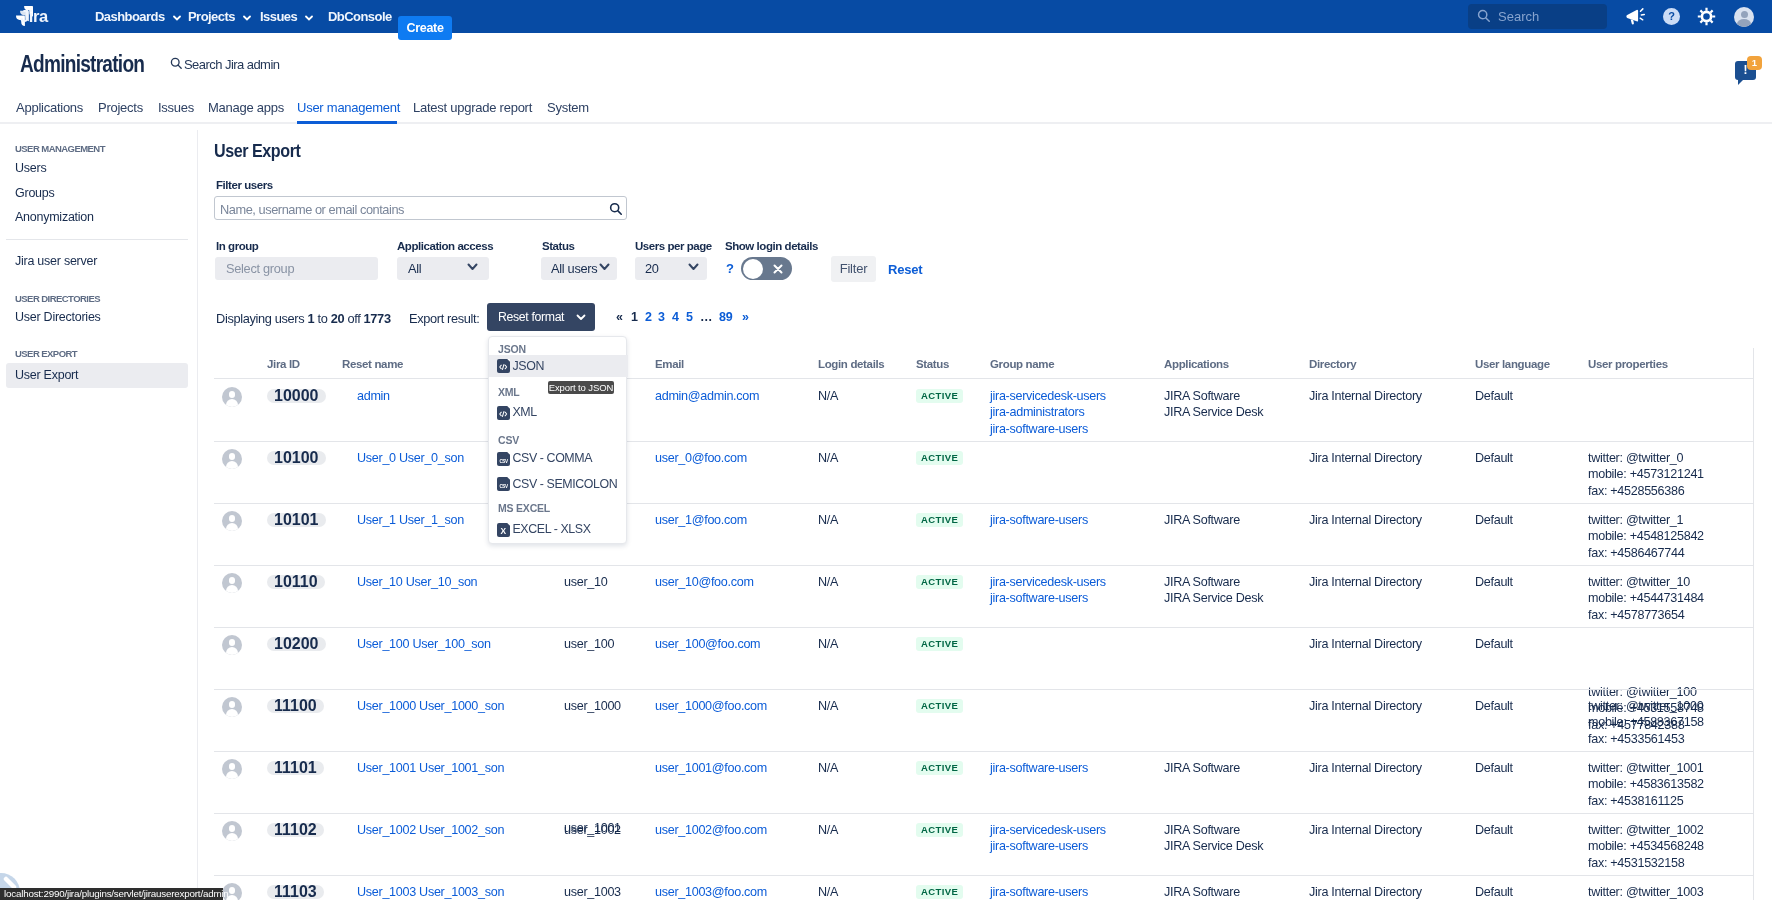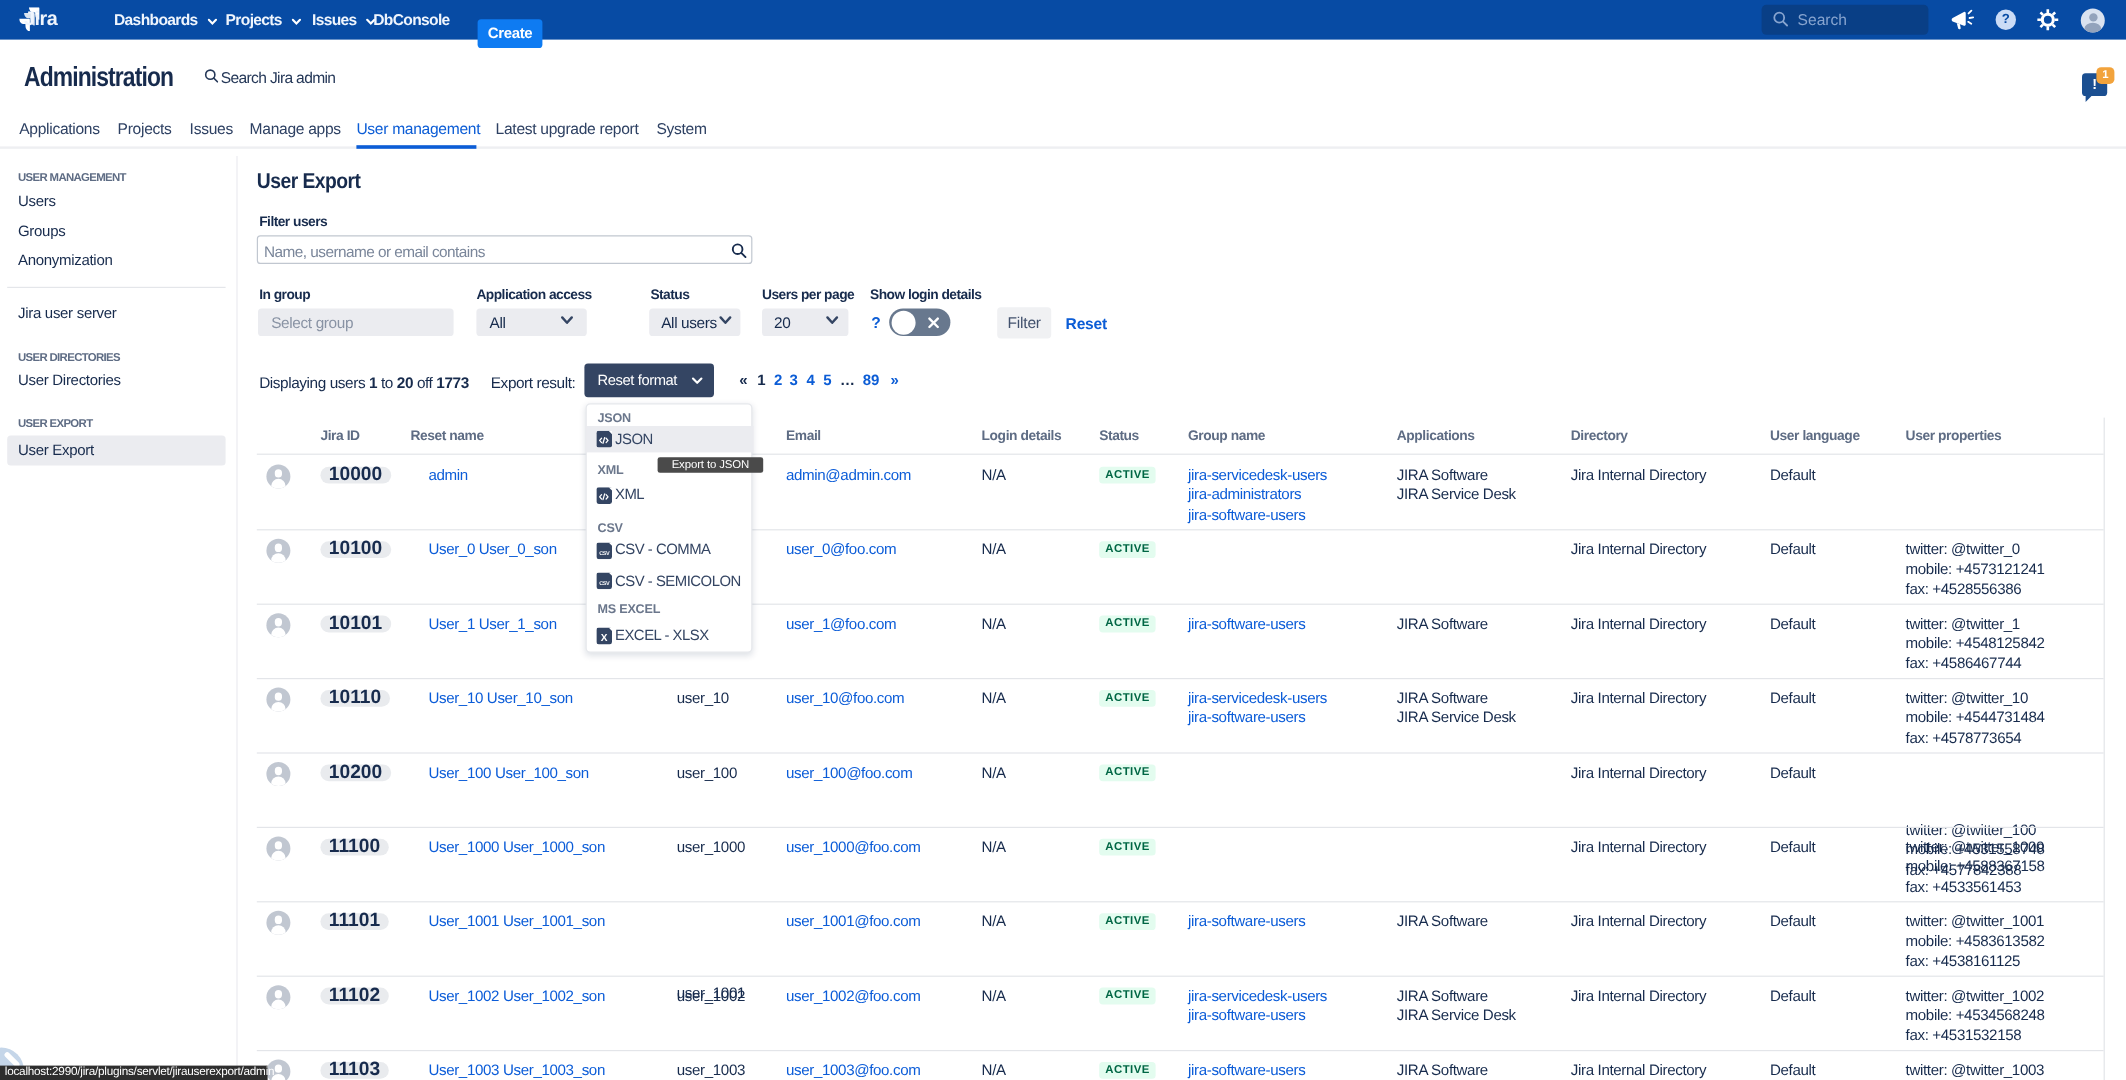--- a/index.html
+++ b/index.html
@@ -71,21 +71,21 @@
 .avatar:before { content:""; position:absolute; left:6.6px; top:4px; width:6.8px; height:6.8px; background:#fff; border-radius:50%;}
 .avatar:after { content:""; position:absolute; left:3.8px; top:12.2px; width:12.4px; height:11px; background:#fff; border-radius:6.2px 6.2px 0 0;}
 
 #dropdown { position:absolute; left:488px; top:336px; width:139px; height:208px; background:#fff;
   border:1px solid #E6E8EC; border-radius:4px; box-shadow:0 2px 5px rgba(9,30,66,0.13); }
 .ddhead { position:absolute; left:9px; font-size:10.5px; font-weight:700; color:#6B778C; letter-spacing:-0.2px;}
 .dditem { position:absolute; left:0; width:139px; height:22px; font-size:12.4px; letter-spacing:-0.4px; color:#344563;}
 .dditem.hl { background:#EBECF0; }
 .dditem .ic { position:absolute; left:8px; top:4px; }
 .dditem .t { position:absolute; left:23.5px; top:3.5px; }
-#tooltip { position:absolute; left:548px; top:381px; width:88px; height:13px; background:#4A4A4A;
+#tooltip { position:absolute; left:548px; top:381px; width:66px; height:13px; background:#4A4A4A;
   border-radius:2px; color:#fff; font-size:9.5px; line-height:13px; text-align:center; letter-spacing:-0.1px;}
 
 #statusbar { position:absolute; left:0px; top:888px; width:223px; height:12px; background:#2E2E2E;
   color:#fff; font-size:9.8px; line-height:12px; letter-spacing:-0.2px; }
 #cornercircle { position:absolute; left:-18px; top:873px; width:38px; height:38px; border-radius:50%; background:#C5D6E9;}
 #cornerbar { position:absolute; left:3px; top:876px; width:14px; height:14px; }
 
 #notif { position:absolute; left:1735px; top:61px; width:21px; height:19px; background:#1B4F91; border-radius:3px;}
 #notif:after { content:""; position:absolute; left:3px; top:17px; border-left:7px solid #1B4F91;
   border-bottom:7px solid transparent; }
@@ -105,21 +105,21 @@
   <div class="navitem" style="left:20px; font-size:16.5px; font-weight:700; letter-spacing:-0.4px;">Jira</div>
   <div class="navitem" style="left:95px;">Dashboards <svg class="chev" width="8" height="6" viewBox="0 0 8 6">
         <path d="M1 1.5 4 4.5 7 1.5" stroke="#fff" stroke-width="1.8" fill="none" stroke-linecap="round"></path>
       </svg></div>
   <div class="navitem" style="left:188px;">Projects <svg class="chev" width="8" height="6" viewBox="0 0 8 6">
         <path d="M1 1.5 4 4.5 7 1.5" stroke="#fff" stroke-width="1.8" fill="none" stroke-linecap="round"></path>
       </svg></div>
   <div class="navitem" style="left:260px;">Issues <svg class="chev" width="8" height="6" viewBox="0 0 8 6">
         <path d="M1 1.5 4 4.5 7 1.5" stroke="#fff" stroke-width="1.8" fill="none" stroke-linecap="round"></path>
       </svg></div>
-  <div class="navitem" style="left:311px;text-align:center;">DbConsole</div>
+  <div class="navitem" style="left:328px;text-align:center;">DbConsole</div>
   <div id="createbtn">Create</div>
   <div id="navsearch">
     <svg class="abs" style="left:9px;top:5px" width="14" height="14" viewBox="0 0 16 16">
         <circle cx="6.5" cy="6.5" r="4.7" stroke="#87A4CF" stroke-width="1.7" fill="none"></circle>
         <path d="M10.2 10.2 14 14" stroke="#87A4CF" stroke-width="1.7" stroke-linecap="round"></path>
       </svg>
     <span>Search</span>
   </div>
   <svg class="abs" style="left:1625px;top:7px" width="20" height="19" viewBox="0 0 20 19">
       <path fill="#fff" d="M2.2 8.1 11.6 3a1 1 0 0 1 1.5.88v9.6a1 1 0 0 1-1.46.89L2.2 10.9a1.6 1.6 0 0 1 0-2.8z"></path>

